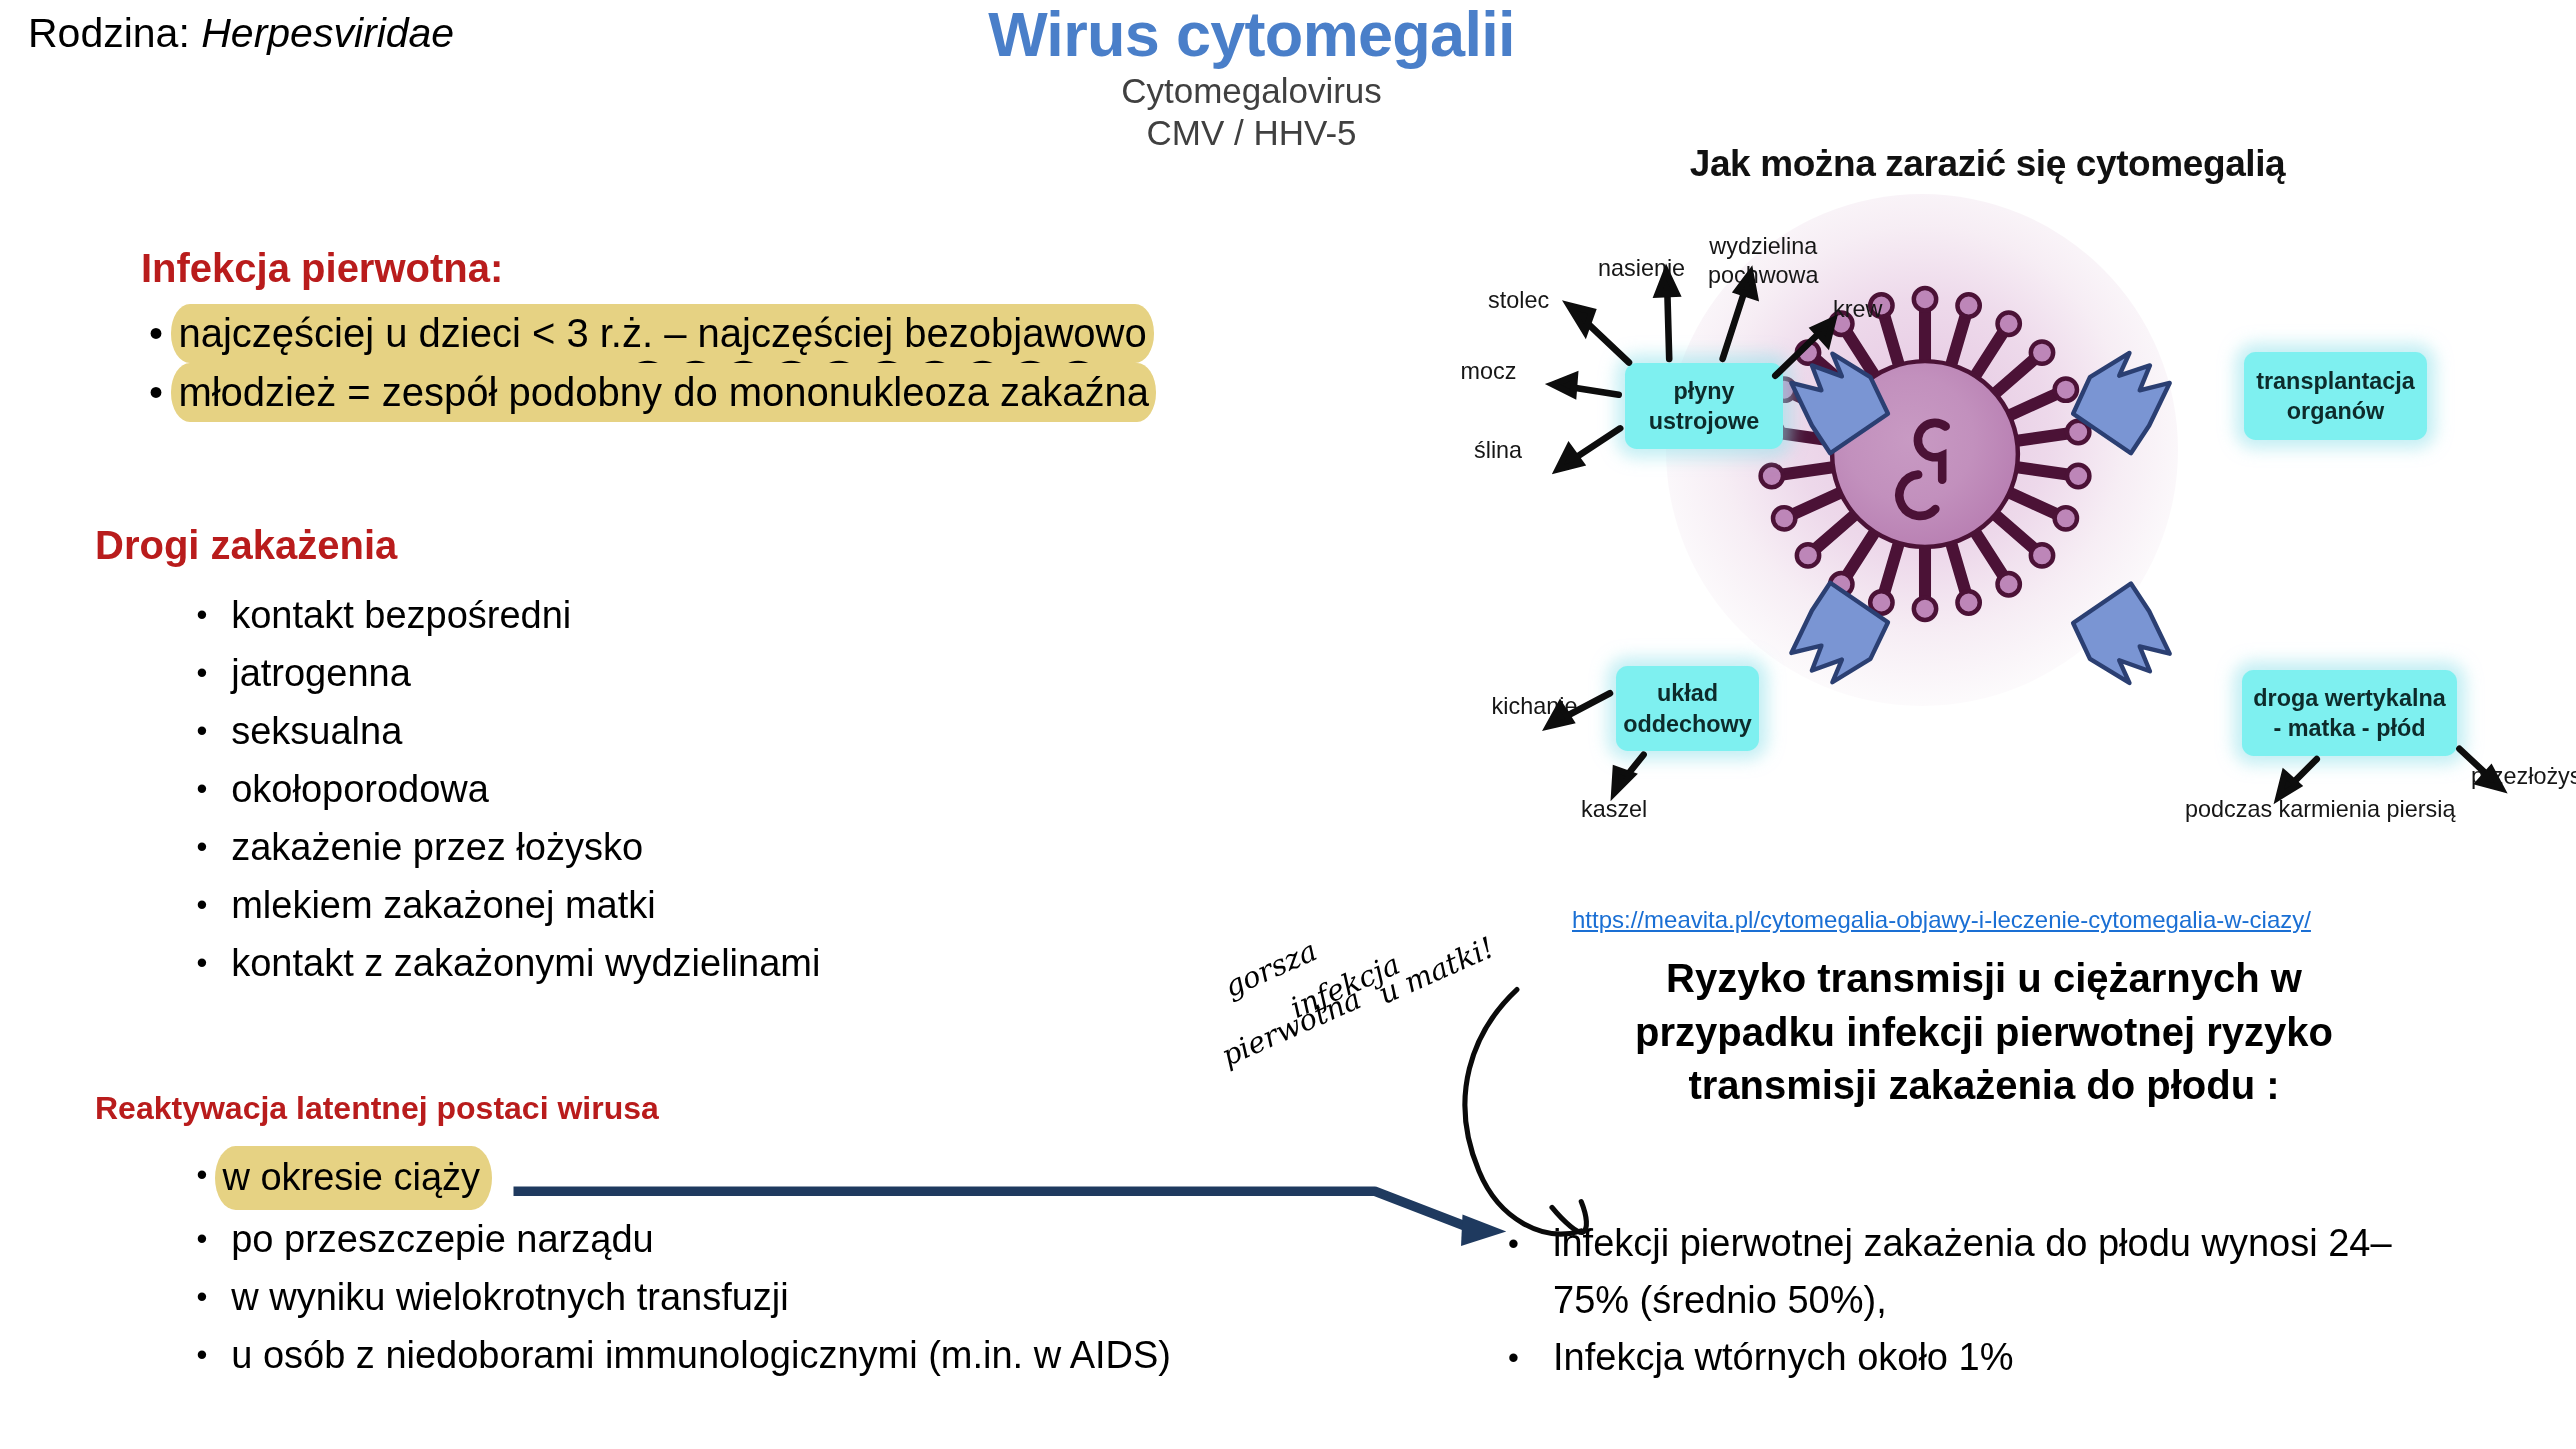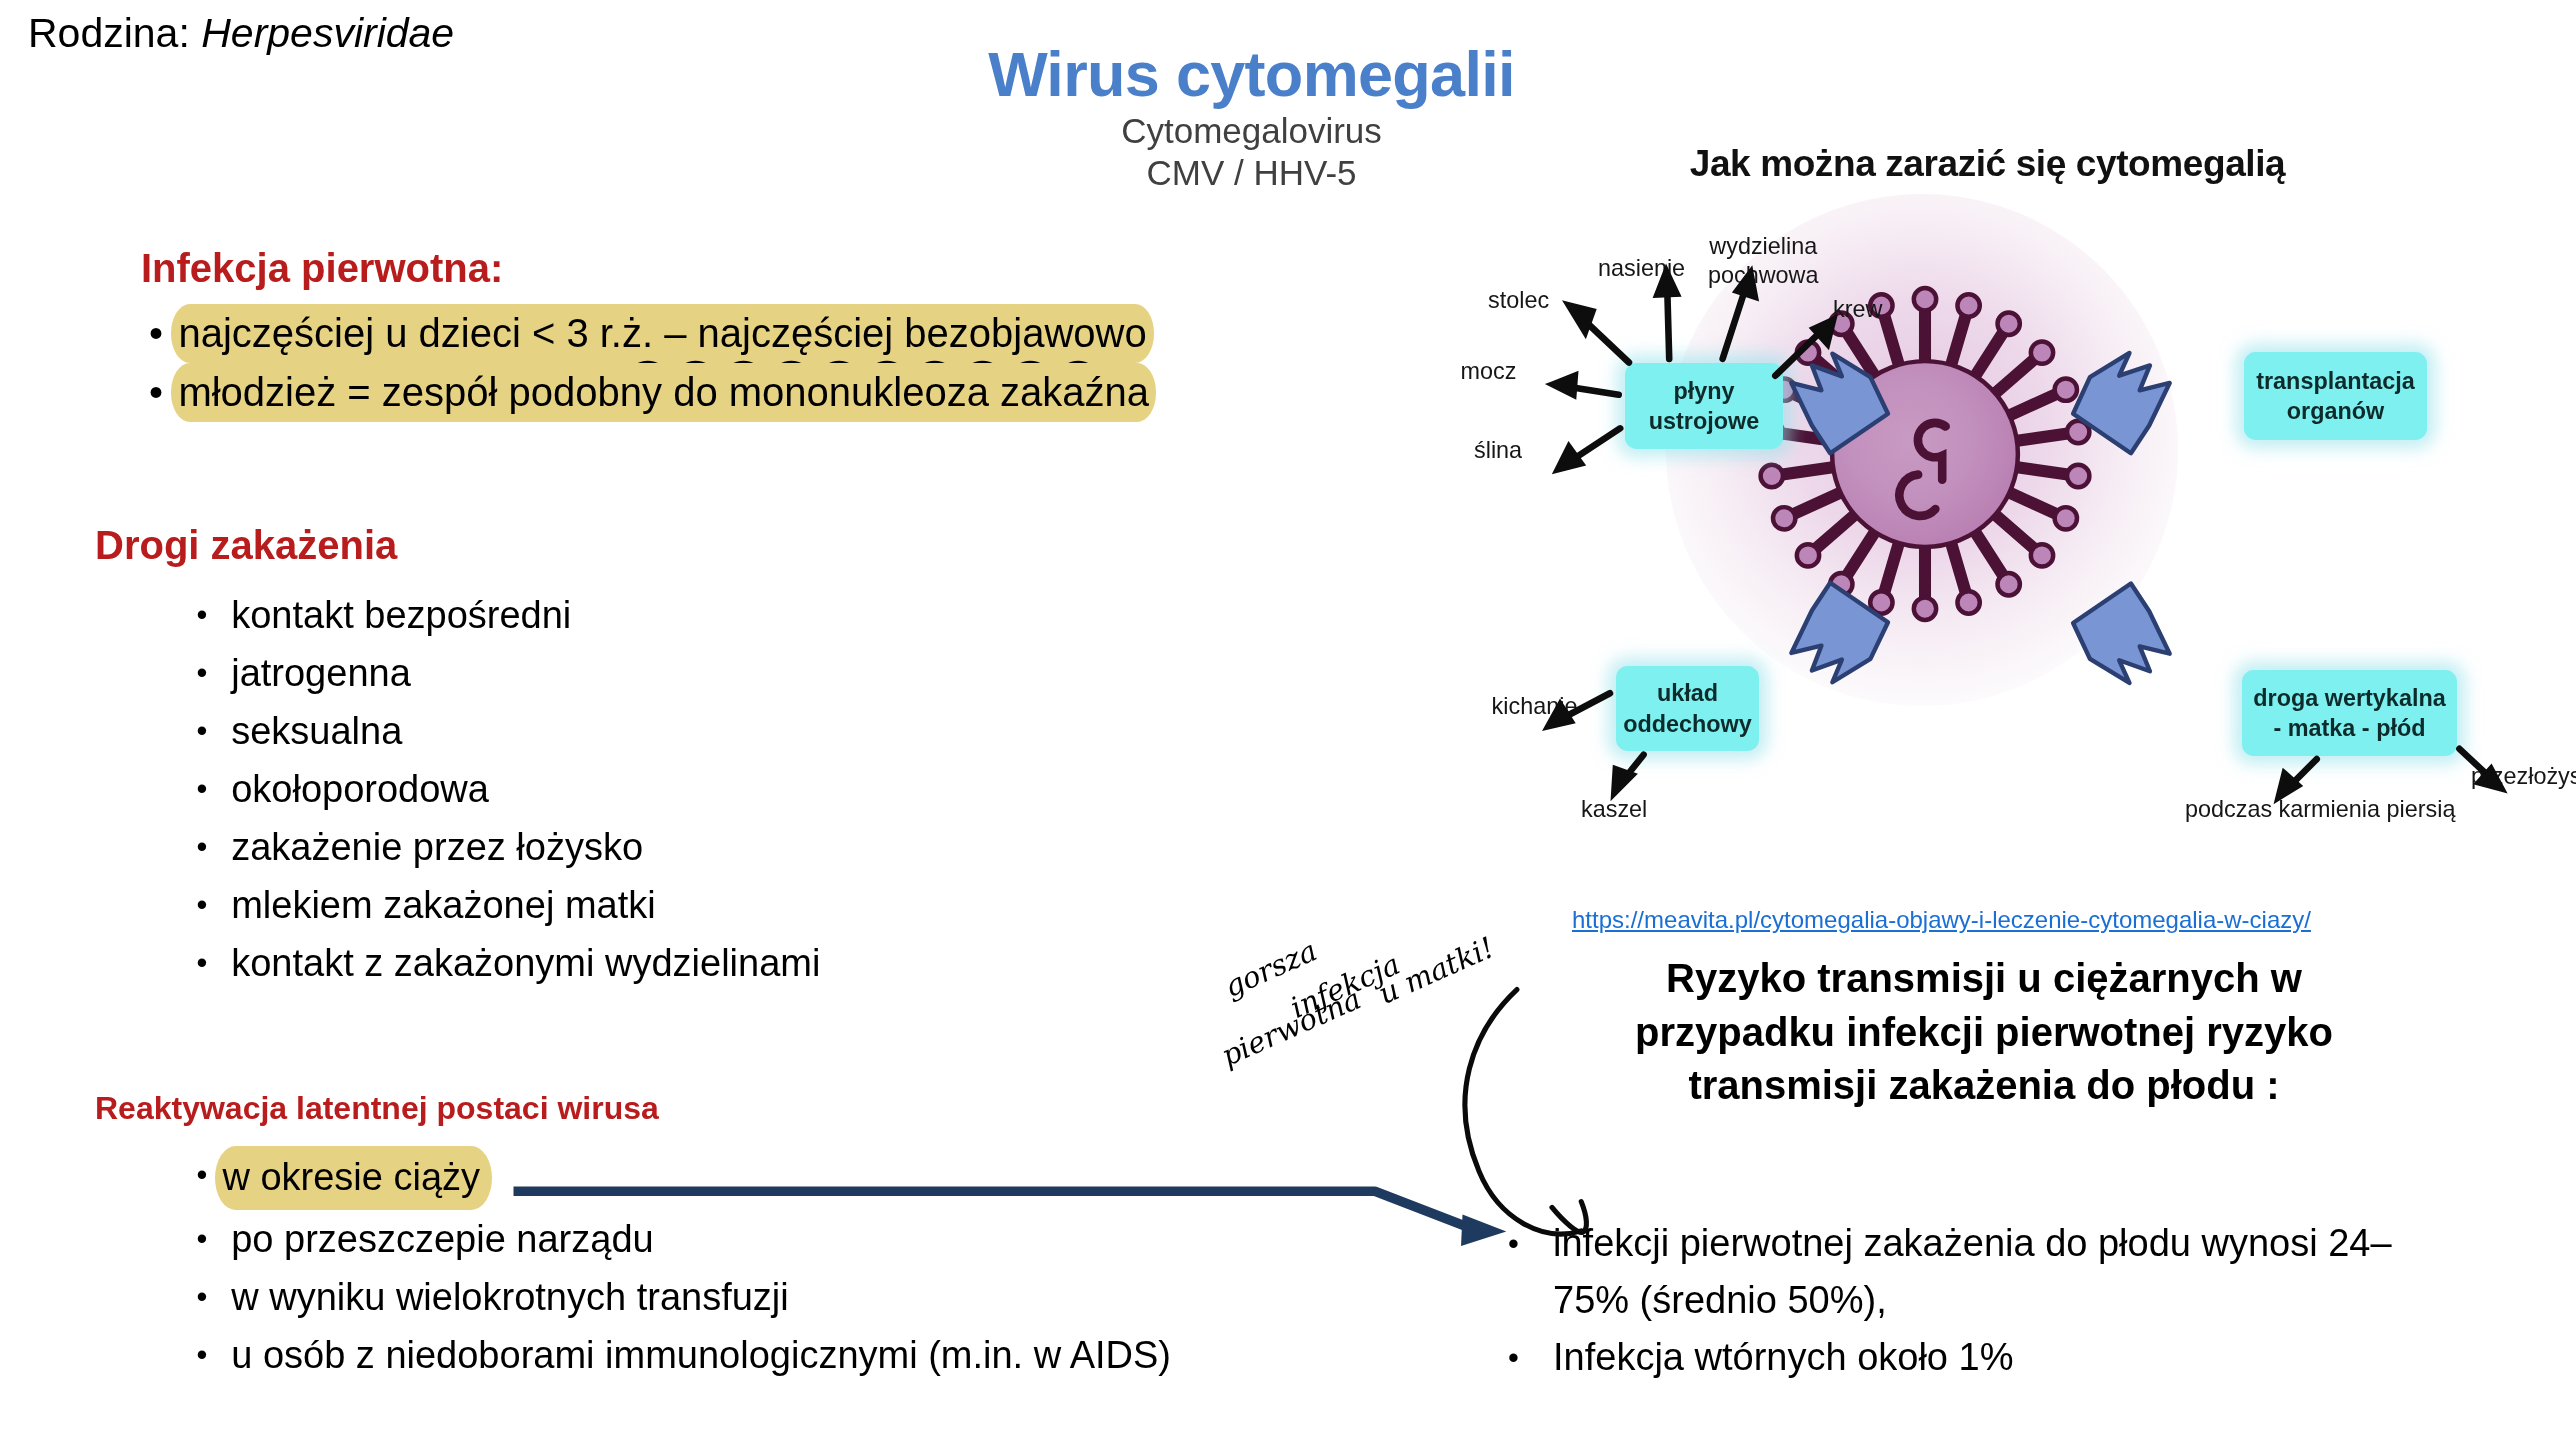--- a/index.html
+++ b/index.html
@@ -14,21 +14,21 @@
   
   .family-line {
     position: absolute; left: 28px; top: 10.2px;
     font-size: 41px; color: #000; white-space: nowrap;
   }
   .family-line .it { font-style: italic; }
 
   .title-block { position: absolute; left: 849px; top: 0px; width: 805px; text-align: center; }
   .main-title {
     font-size: 63px; font-weight: bold; color: #4a7fc9;
-    letter-spacing: -0.7px; line-height: 1.08; margin-top: 40px;
+    letter-spacing: -0.7px; line-height: 1.08;
   }
   .sub-title { font-size: 35px; color: #404040; line-height: 1.18; margin-top: 1.5px; }
 
   
   .sec-head {
     position: absolute; font-weight: bold; color: #b91c1c; white-space: nowrap;
   }
   .blist { position: absolute; }
   .blist .row {
     display: flex; align-items: flex-start;

